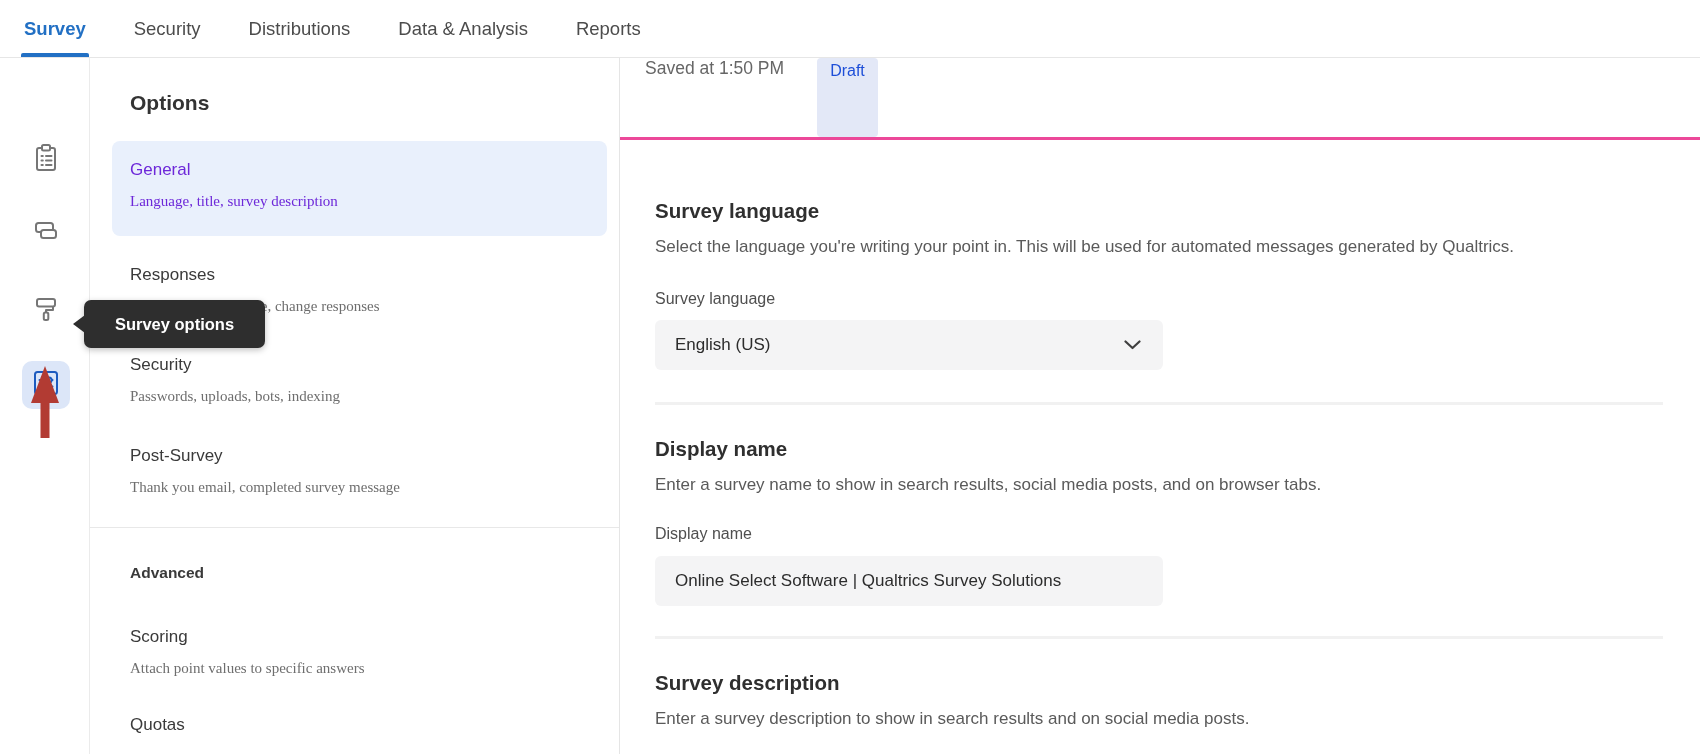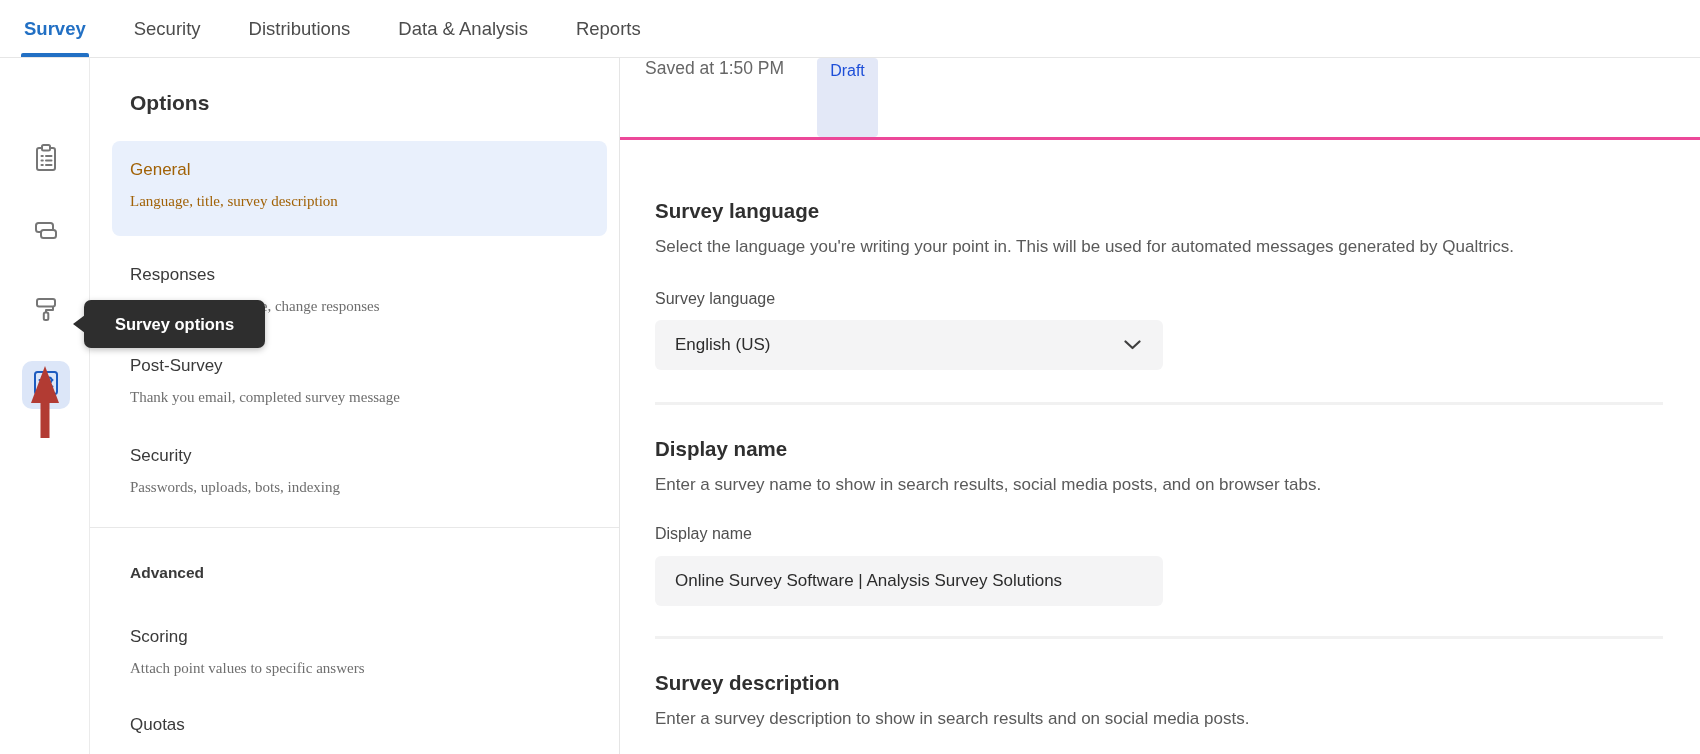--- a/index.html
+++ b/index.html
@@ -37,21 +37,21 @@
 
   
   .options-panel { position:absolute; left:90px; top:58px; width:530px; height:696px;
     background:#fff; border-right:1px solid #e5e5e5; z-index:10; }
   .options-title { margin:33px 0 0 40px; font-size:21px; font-weight:600; color:#333; }
   .opt-item { margin:28px 0 0 40px; cursor:pointer; }
   .opt-item .t { font-size:17px; color:#3a3a3a; line-height:22px; }
   .opt-item .s { font-size:15px; color:#6e6e6e; line-height:20px; margin-top:10px;font-family:Liberation Serif, serif; }
   .opt-item.selected-card { margin:26px 12px 0 22px; background:#e9f0fc; border-radius:8px;
     padding:18px 0 25px 18px; }
-  .opt-item.selected-card .t, .opt-item.selected-card .s { color:#a16207; }
+  .opt-item.selected-card .t, .opt-item.selected-card .s { color:#6d28d9; }
   .opt-item.sec { margin-top:38px; }
   .opt-item.post { margin-top:39px; }
   .opt-divider { margin-top:30px; height:1px; background:#e8e8e8; width:100%; }
   .advanced-label { margin:36px 0 0 40px; font-size:15.5px; font-weight:bold; color:#3a3a3a; }
   .opt-item.scoring { margin-top:44px; }
   .opt-item.quotas { margin-top:36px; }
 
   
   .main { position:absolute; left:620px; top:58px; width:1080px; height:696px; background:#fff; }
   .main-header { height:82px; border-bottom:3px solid #ec4899; display:flex;
@@ -158,28 +158,28 @@
   <div class="opt-item selected-card">
     <div class="t">General</div>
     <div class="s">Language, title, survey description</div>
   </div>
 
   <div class="opt-item">
     <div class="t">Responses</div>
     <div class="s">Expiration, incomplete, change responses</div>
   </div>
 
+  <div class="opt-item sec">
+    <div class="t">Security</div>
+    <div class="s">Passwords, uploads, bots, indexing</div>
+  </div>
+
   <div class="opt-item post">
     <div class="t">Post-Survey</div>
     <div class="s">Thank you email, completed survey message</div>
-  </div>
-
-  <div class="opt-item sec">
-    <div class="t">Security</div>
-    <div class="s">Passwords, uploads, bots, indexing</div>
   </div>
 
   <div class="opt-divider"></div>
 
   <div class="advanced-label">Advanced</div>
 
   <div class="opt-item scoring">
     <div class="t">Scoring</div>
     <div class="s">Attach point values to specific answers</div>
   </div>
@@ -208,21 +208,21 @@
           </svg>
       </span>
     </div>
 
     <div class="sec-divider"></div>
 
     <div class="h2 after-div">Display name</div>
     <div class="desc">Enter a survey name to show in search results, social media posts, and on browser tabs.</div>
     <div class="field-label dn">Display name</div>
     <div class="control input">
-      <span>Online Survey Software | Analysis Survey Solutions</span>
+      <span>Online Select Software | Qualtrics Survey Solutions</span>
     </div>
 
     <div class="sec-divider d3"></div>
 
     <div class="h2 after-div">Survey description</div>
     <div class="desc">Enter a survey description to show in search results and on social media posts.</div>
 
   </div>
 </div>
 

